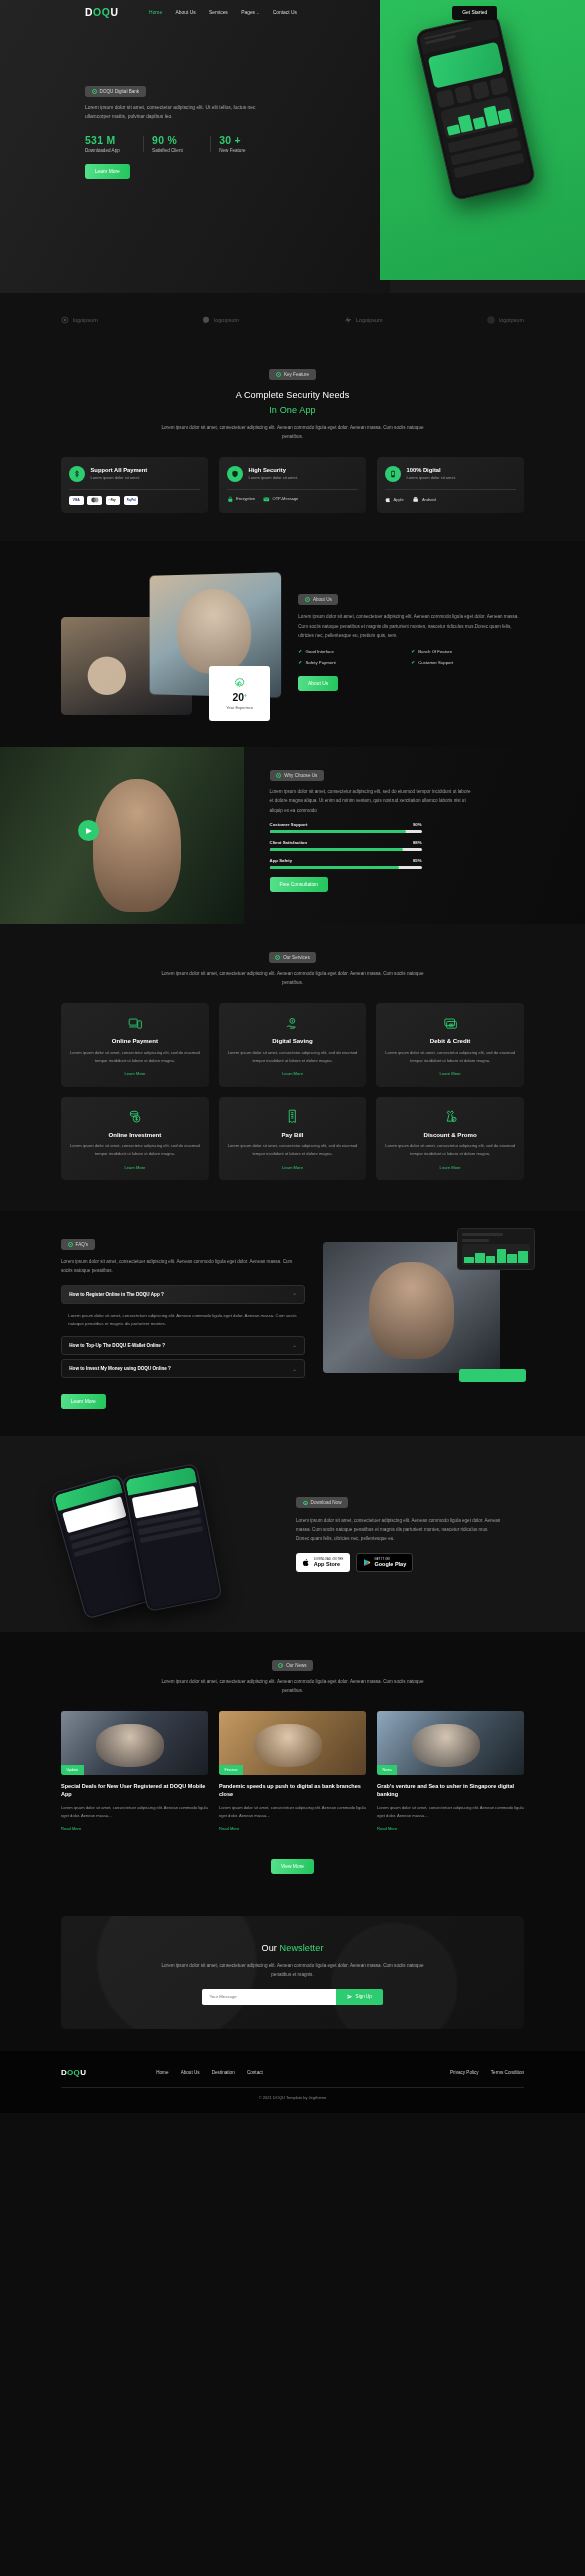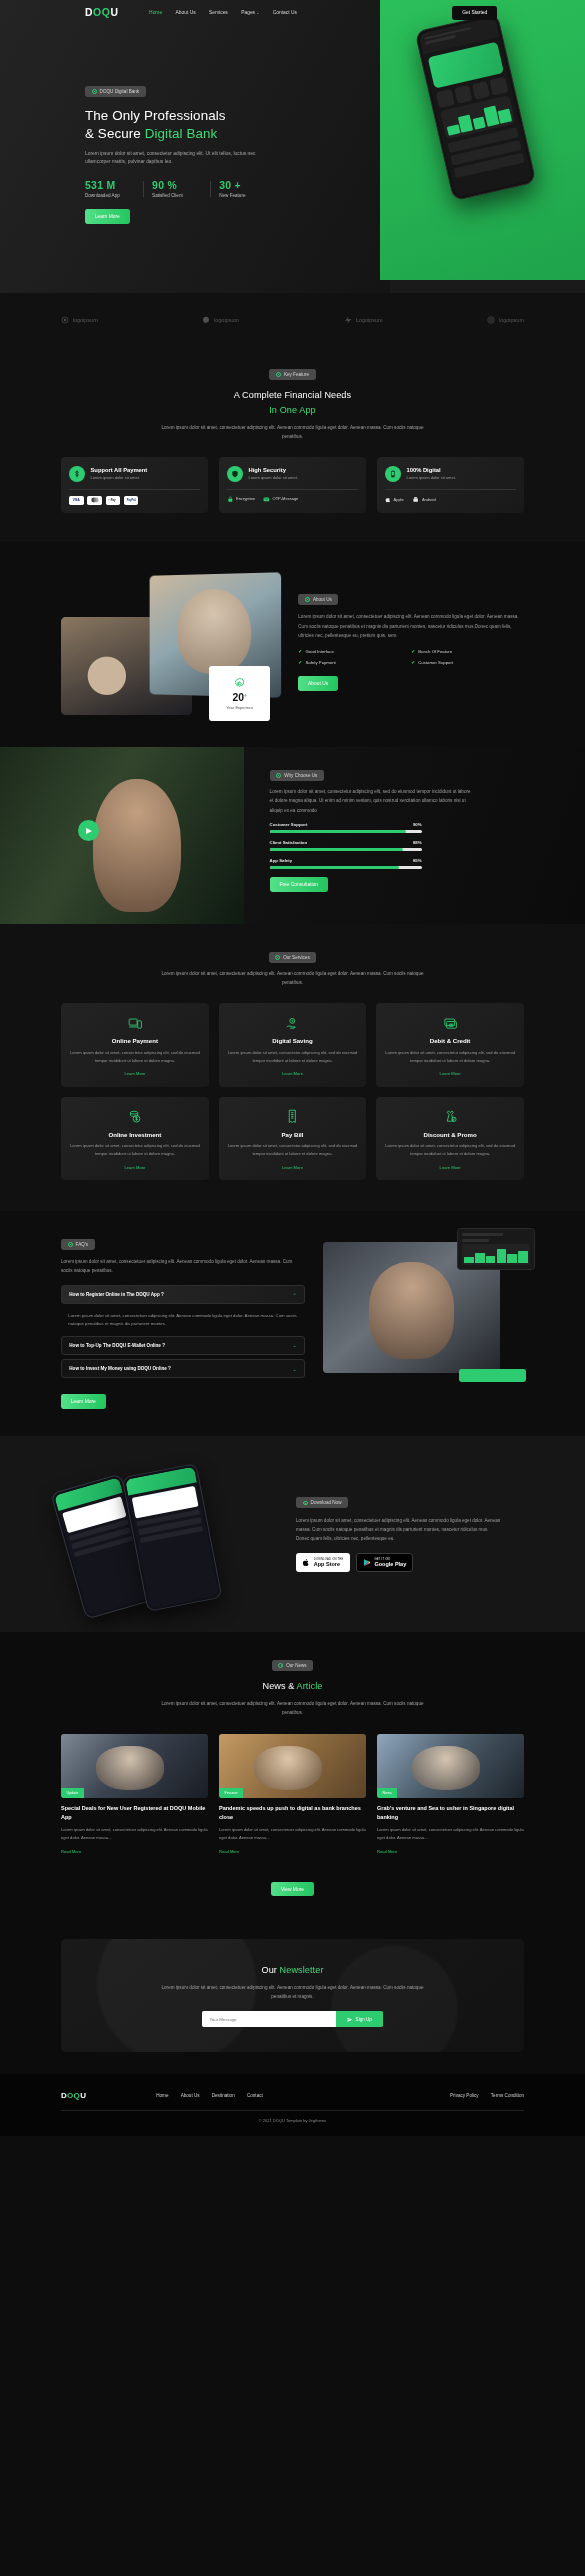--- a/index.html
+++ b/index.html
@@ -245,24 +245,20 @@
         <a href="#">Contact Us</a>
       </div>
       <button class="cta-head">Get Started</button>
     </nav>
 
     <div class="hero-inner">
       <div class="badge">
         <span class="dot"></span>
         <span>DOQU Digital Bank</span>
       </div>
-      <h1 class="hero-title">
-        <span>The Only Professionals</span><br>
-        <span>&amp; Secure </span><span class="g">Digital Bank</span>
-      </h1>
       <p class="hero-sub">Lorem ipsum dolor sit amet, consectetur adipiscing elit. Ut elit tellus, luctus nec ullamcorper mattis, pulvinar dapibus leo.</p>
       <div class="stats">
         <div class="stat">
           <div class="num">531 M</div>
           <div class="lbl">Downloaded App</div>
         </div>
         <div class="divider-v"></div>
         <div class="stat">
           <div class="num">90 %</div>
           <div class="lbl">Satisfied Client</div>
@@ -341,21 +337,21 @@
   </section>
 
   <section class="sec" style="padding:21px 0 28px;">
     <div class="container">
       <div class="sec-head">
         <div class="badge">
           <span class="dot"></span>
           <span>Key Feature</span>
         </div>
         <h2>
-          <span>A Complete Financial Needs</span><br>
+          <span>A Complete Security Needs</span><br>
           <span class="g">In One App</span>
         </h2>
         <p class="sec-sub" style="width:268px;margin-left:auto;margin-right:auto;">Lorem ipsum dolor sit amet, consectetuer adipiscing elit. Aenean commodo ligula eget dolor. Aenean massa. Cum sociis natoque penatibus.</p>
       </div>
 
       <div class="feat-row">
         <div class="feat-card">
           <div class="feat-top">
             <div class="feat-ic">
               <svg width="8" height="8" viewBox="0 0 24 24" fill="none" stroke="#0b2e19" stroke-width="2.4" stroke-linecap="round">
@@ -740,23 +736,20 @@
     </div>
   </section>
 
   <section class="news">
     <div class="container">
       <div class="sec-head">
         <div class="badge">
           <span class="dot"></span>
           <span>Our News</span>
         </div>
-        <h2>
-          <span>News &amp; </span><span class="g">Article</span>
-        </h2>
         <p class="sec-sub" style="width:274px;margin-left:auto;margin-right:auto;">Lorem ipsum dolor sit amet, consectetuer adipiscing elit. Aenean commodo ligula eget dolor. Aenean massa. Cum sociis natoque penatibus.</p>
       </div>
 
       <div class="news-grid">
         <article>
           <div class="nc-img nc1">
             <span class="tag">Update</span>
           </div>
           <h3 class="nc-tt">Special Deals for New User Registered at DOQU Mobile App</h3>
           <p class="nc-dd">Lorem ipsum dolor sit amet, consectetuer adipiscing elit. Aenean commodo ligula eget dolor. Aenean massa...</p>

